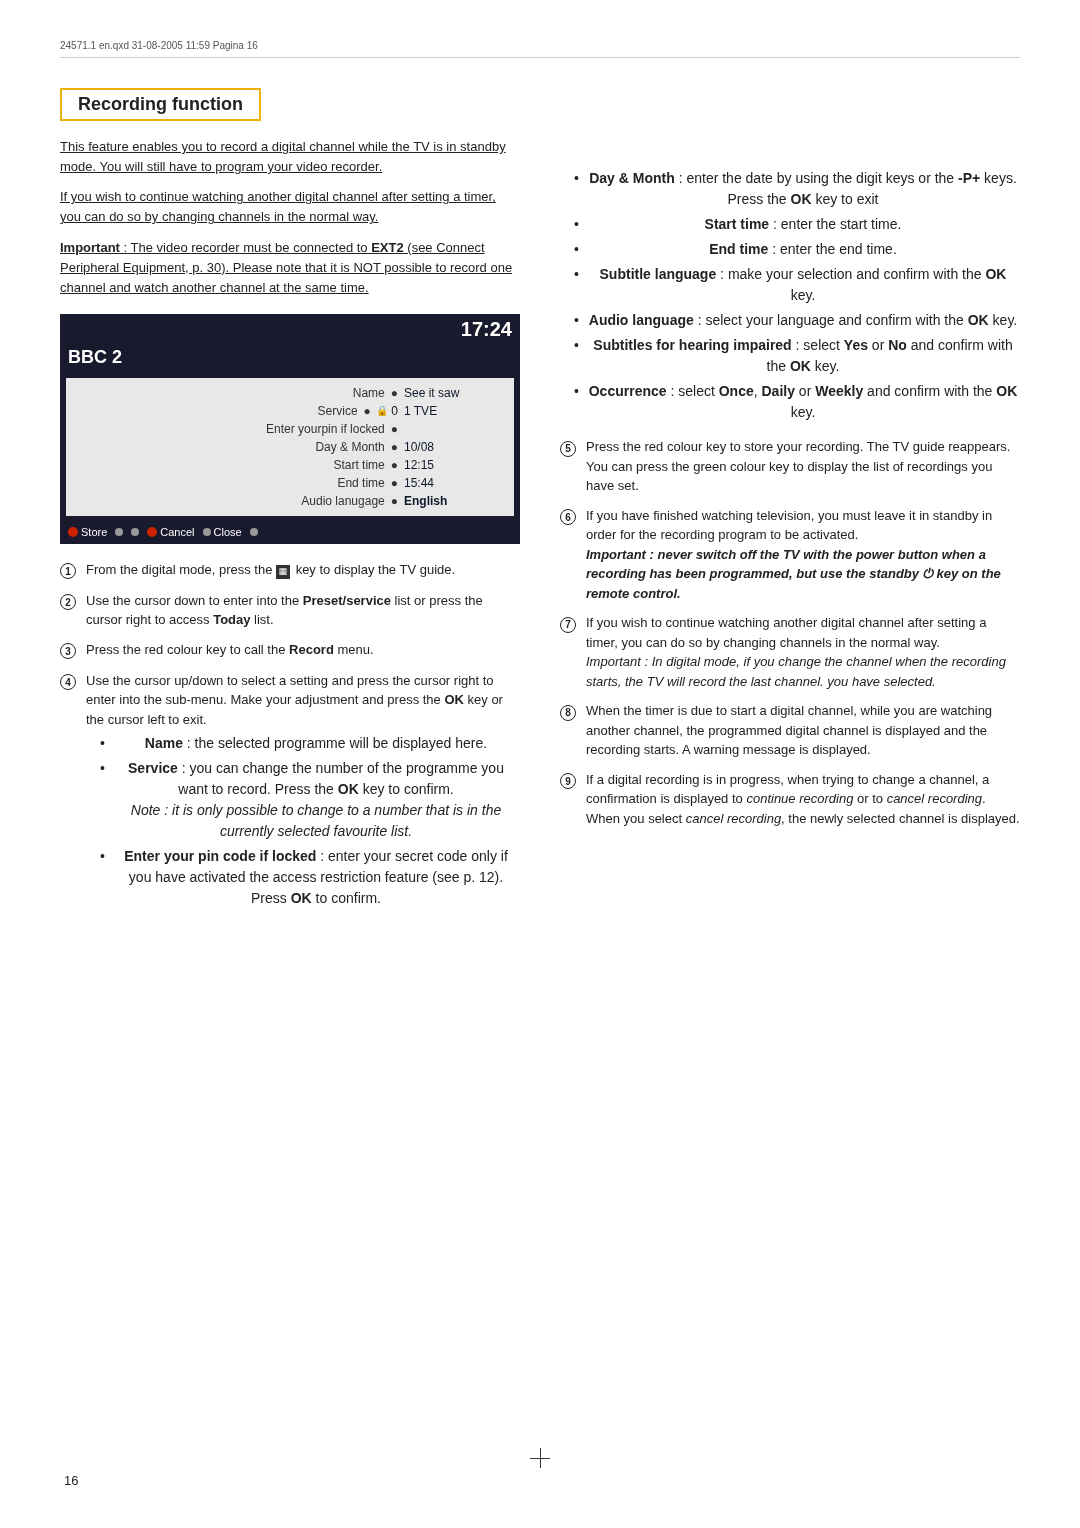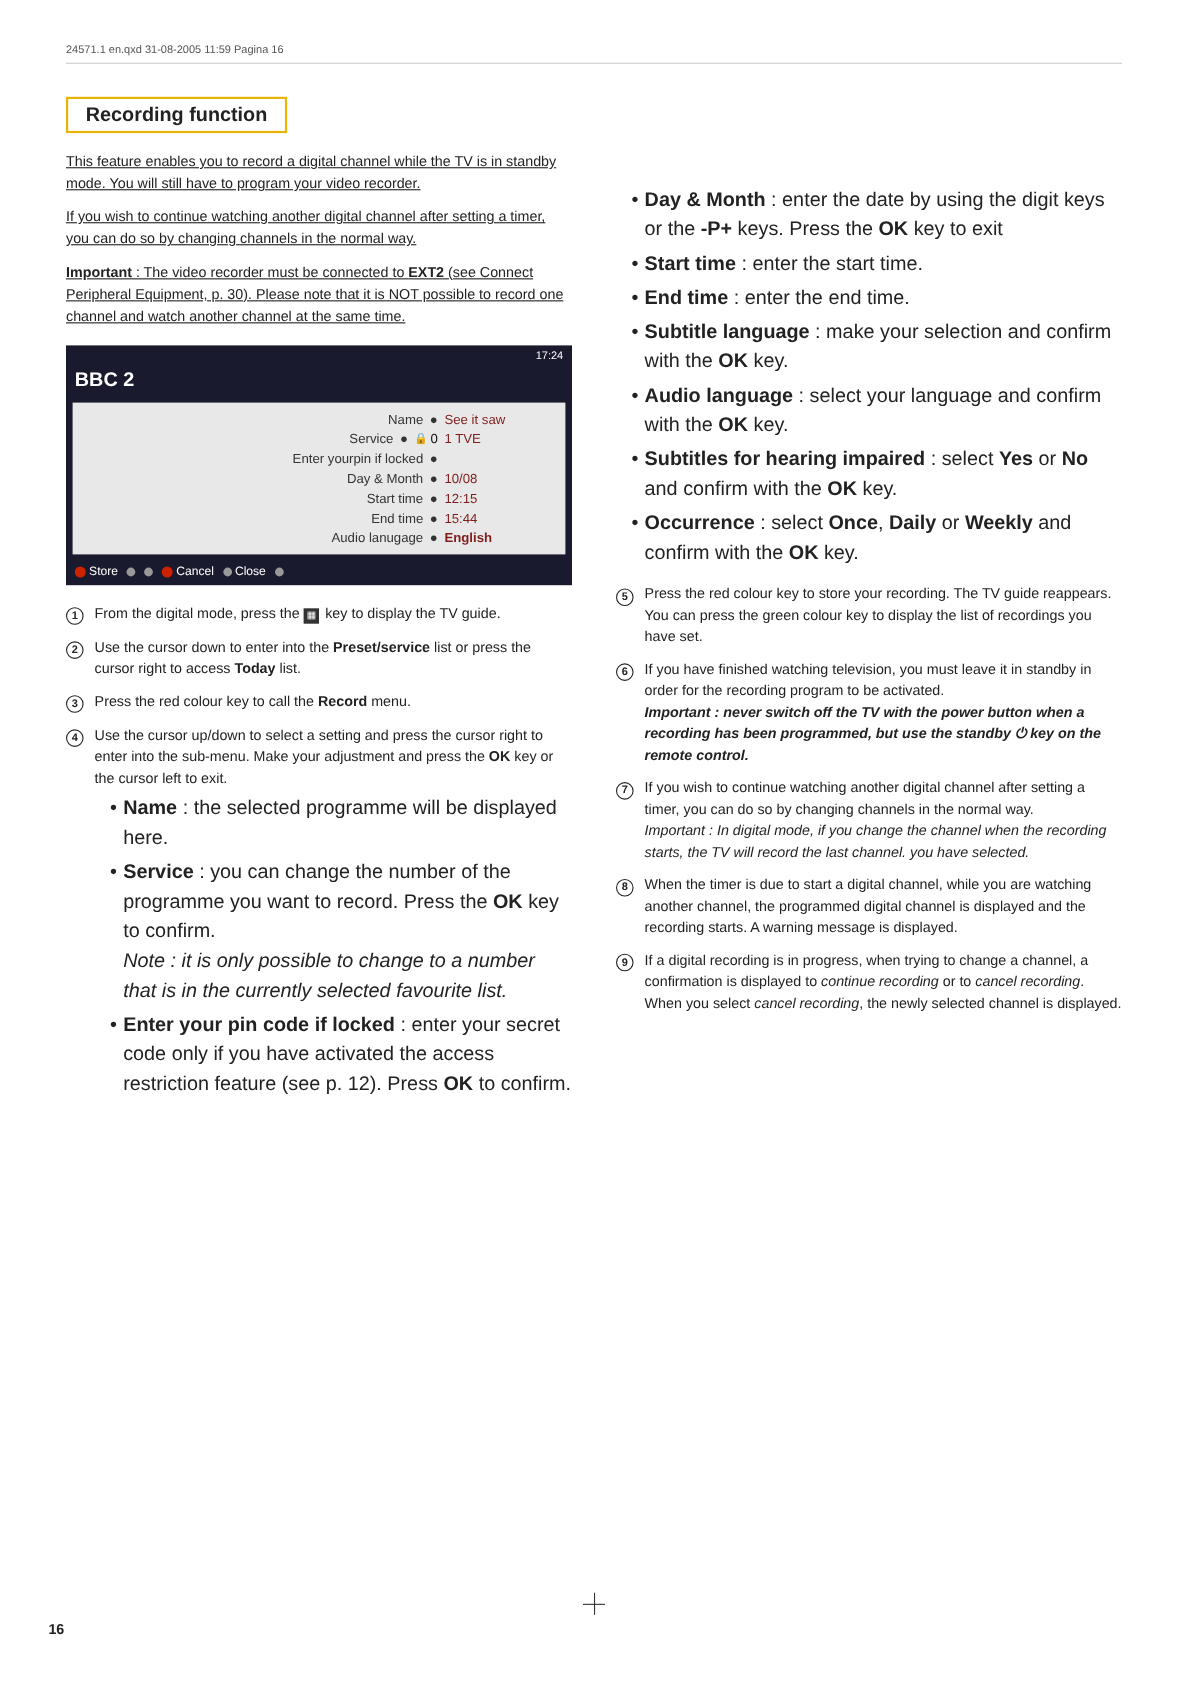--- a/index.html
+++ b/index.html
@@ -73,22 +73,22 @@
       color: #fff;
       margin: 16px 0;
       padding: 0;
       font-size: 13px;
     }
 
     .tv-time-bar {
       display: flex;
       justify-content: flex-end;
       padding: 4px 8px;
-      font-size: 10px;
-      font-weight: normal;
+      font-size: 20px;
+      font-weight: bold;
       text-align: right;
     }
 
     .tv-channel {
       font-size: 18px;
       font-weight: bold;
       padding: 2px 8px 6px 8px;
     }
 
     .tv-form-area {
@@ -112,21 +112,21 @@
       text-align: right;
     }
 
     .tv-form-row .dot {
       color: #333;
       font-weight: bold;
     }
 
     .tv-form-row .value {
       min-width: 100px;
-      color: #7f1d1d;
+      color: #0f172a;
     }
 
     .tv-form-row .value.bold {
       font-weight: bold;
     }
 
     .tv-buttons {
       display: flex;
       gap: 8px;
       padding: 6px 8px;
@@ -189,36 +189,36 @@
     .bullet-list {
       margin-left: 14px;
       margin-top: 4px;
     }
 
     .bullet-list li {
       list-style: none;
       position: relative;
       margin-bottom: 4px;
       padding-left: 12px;
-      font-size: 18px;
+      font-size: 14px;
       line-height: 1.5;
+      text-align: center;
     }
 
     .bullet-list li::before {
       content: '•';
       position: absolute;
       left: 0;
     }
 
     .page-num {
       position: absolute;
       bottom: 40px;
-      left: 44px;
+      left: 64px;
       font-size: 13px;
-      font-weight: bold;
     }
 
     .crosshair-bottom {
       position: absolute;
       bottom: 60px;
       left: 50%;
       transform: translateX(-50%);
       width: 20px;
       height: 20px;
     }

